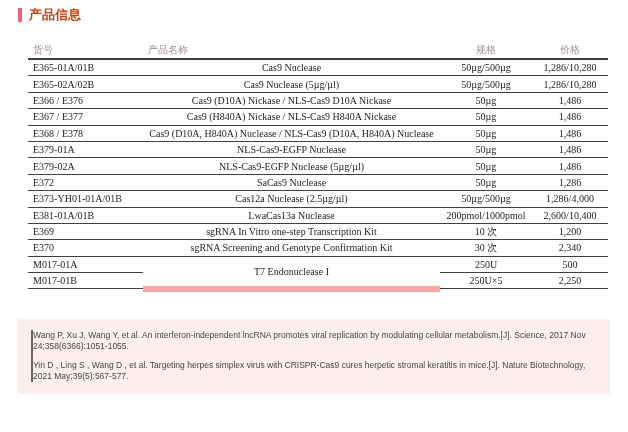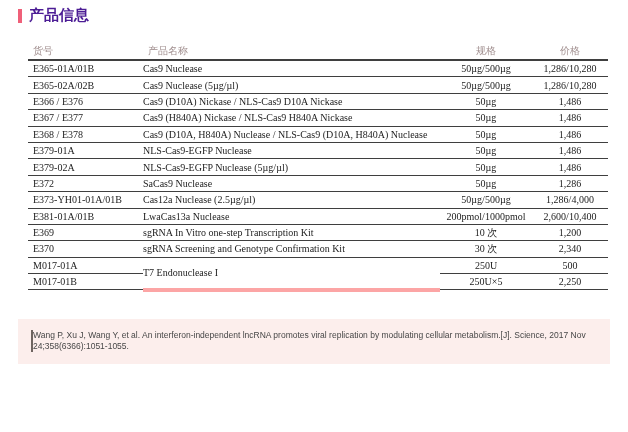--- a/index.html
+++ b/index.html
@@ -4,43 +4,43 @@
 <style>
   html,body{margin:0;padding:0;}
   body{
     width:628px;height:432px;overflow:hidden;background:#ffffff;
     font-family:"Liberation Sans","DejaVu Sans",sans-serif;
     -webkit-font-smoothing:antialiased;
   }
   
   .page-header{display:flex;align-items:center;margin:6px 0 0 18px;}
   .accent-bar{width:4px;height:14px;background:#ef6079;}
-  .page-title{font-size:15px;font-weight:bold;color:#4c1d95;margin:0 0 0 7px;
+  .page-title{font-size:13px;font-weight:bold;color:#c2410c;margin:0 0 0 7px;
     font-family:Liberation Sans, sans-serif;}
   
   table.product-table{
     border-collapse:collapse;table-layout:fixed;width:580px;
     margin:18px 0 0 28px;
     font-family:"Liberation Serif","DejaVu Serif",serif;
     font-size:10px;color:#1c1c1c;
   }
   .product-table th{
     font-weight:normal;color:#a18f8f;text-align:left;
     height:15px;padding:0 0 1px 5px;
     border-bottom:2px solid #3f3f3f;
   }
   .product-table th.c{text-align:center;padding-left:0;}
   .product-table td{
     height:15.4px;padding:0;border-bottom:1px solid #3f3f3f;
     white-space:nowrap;overflow:hidden;
   }
   .product-table td.code{padding-left:5px;}
-  .product-table td.name{padding-left:0;}
+  .product-table td.name{padding-left:0;text-align:center;}
   .product-table td.c{text-align:center;}
-  .product-table td.merged{vertical-align:middle;border-bottom:4px solid #fca5a5;}
+  .product-table td.merged{vertical-align:middle;border-bottom:6px solid #fca5a5;}
   
   .ref-panel{
     box-sizing:border-box;width:592px;margin:27px 0 0 18px;
     background:#fceeec;padding:11px 16px 12px 10px;
   }
   .ref-heading{
     margin:0 0 9px 0;font-weight:normal;font-size:9.5px;color:#3c3c3c;
     font-family:"Liberation Serif","DejaVu Serif",serif;
   }
   .ref-list{
@@ -158,14 +158,15 @@
       <td class="code">M017-01B</td>
       <td class="c">250U×5</td>
       <td class="c">2,250</td>
     </tr>
   </tbody>
 </table>
 
 <div class="ref-panel">
   <div class="ref-list">
     <p class="ref-item">Wang P, Xu J, Wang Y, et al. An interferon-independent lncRNA promotes viral replication by modulating cellular metabolism.[J]. Science, 2017 Nov 24;358(6366):1051-1055.</p>
+    <p class="ref-item">Yin D , Ling S , Wang D , et al. Targeting herpes simplex virus with CRISPR-Cas9 cures herpetic stromal keratitis in mice.[J]. Nature Biotechnology, 2021 May;39(5):567-577.</p>
   </div>
 </div>
 
 </body></html>

